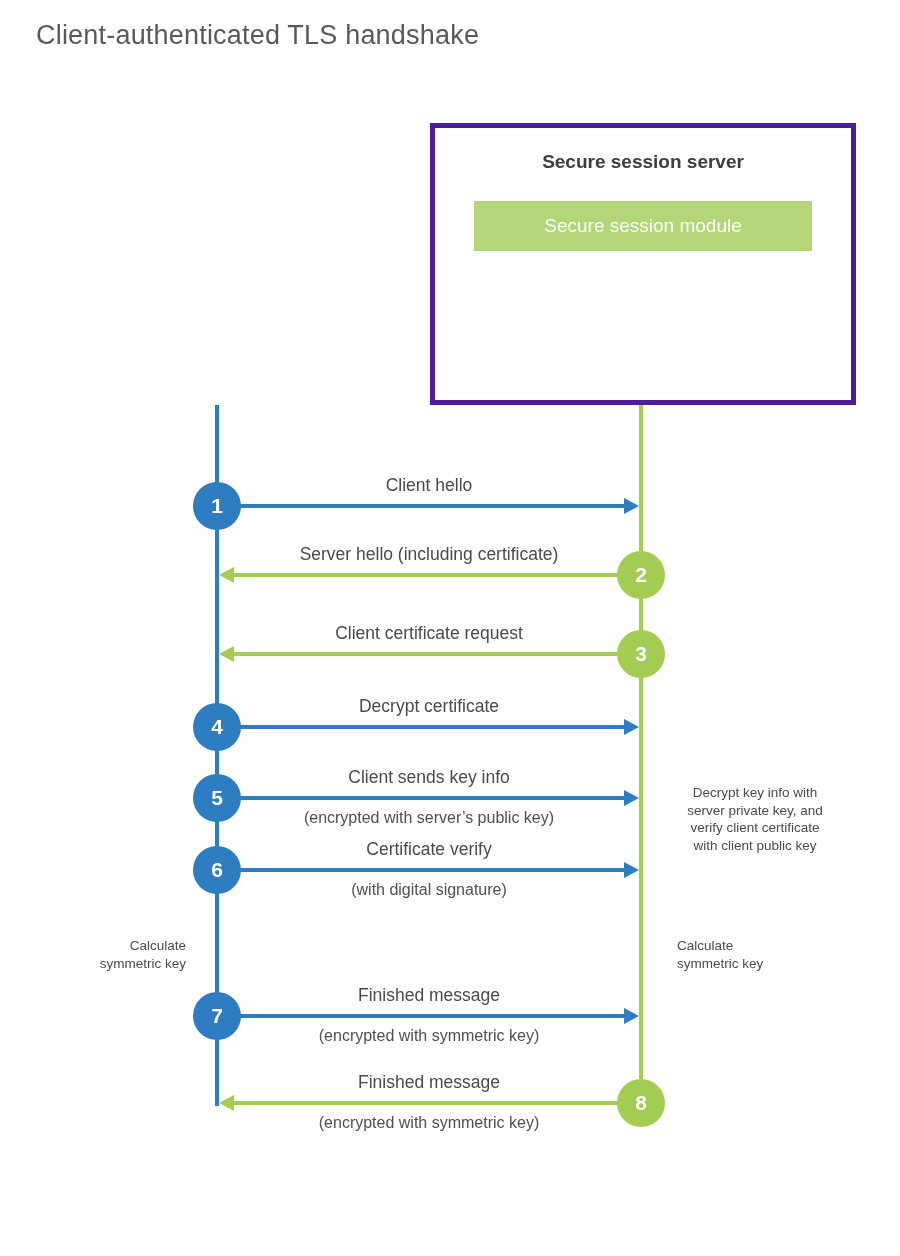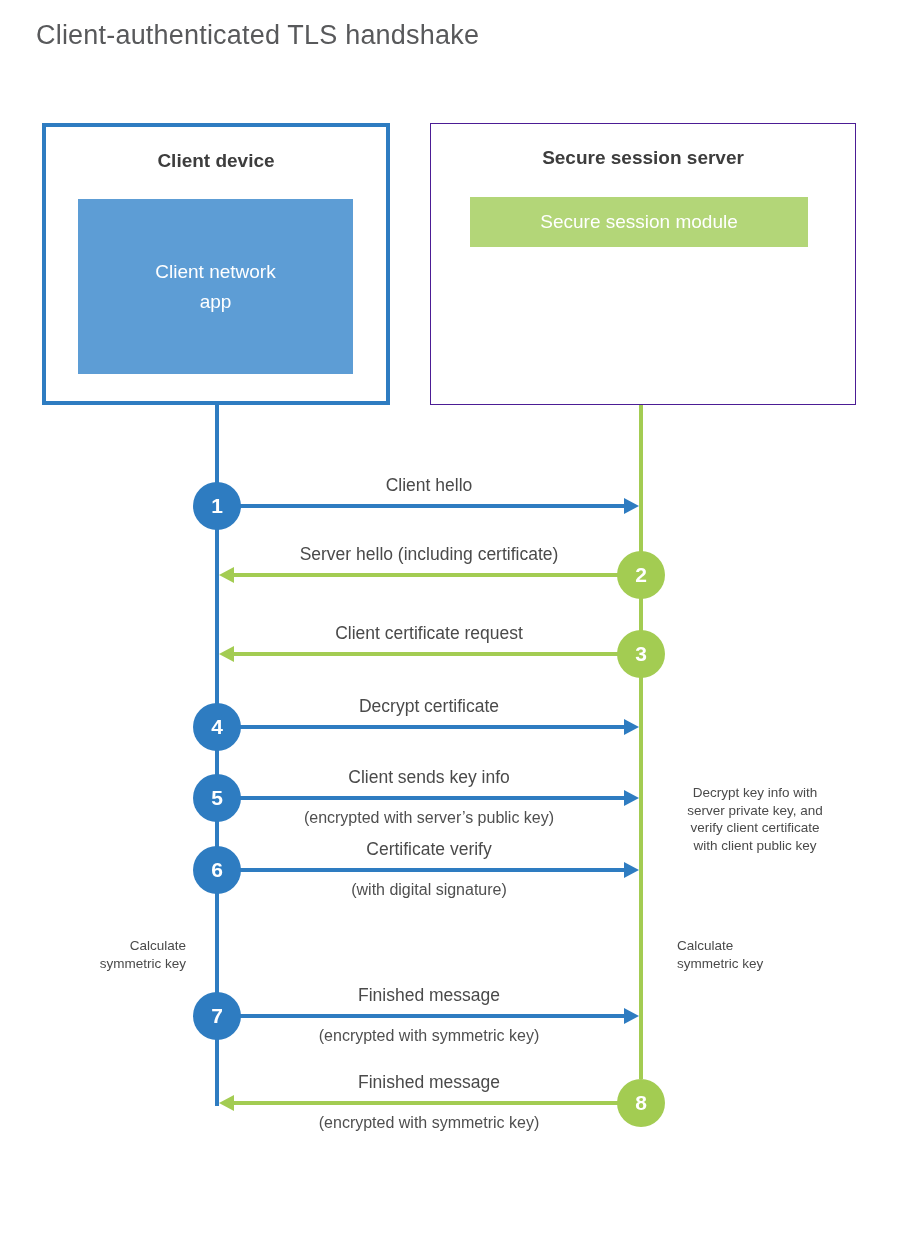--- a/index.html
+++ b/index.html
@@ -6,21 +6,21 @@
   html,body { background:#ffffff; }
   body { font-family:"Liberation Sans","DejaVu Sans",sans-serif; }
   .canvas { position:relative; width:900px; height:1256px; background:#ffffff; overflow:hidden; }
 
   .page-title { position:absolute; left:36px; top:20px; font-size:27px; font-weight:400;
                 color:#58595b; letter-spacing:0.2px; }
 
   
   .box { position:absolute; top:123px; height:282px; background:#fff; }
   .client-box { left:42px; width:348px; border:4px solid #2e7cc1; }
-  .server-box { left:430px; width:426px; border:1px solid #4c1d95; }
+  .server-box { left:430px; width:426px; border:5px solid #4c1d95; }
   .box-title { margin-top:23px; text-align:center; font-size:19px; font-weight:700; color:#3d3d3d; }
 
   .client-app { position:absolute; left:32px; top:72px; width:275px; height:175px;
                 background:#5d9dd5; color:#ffffff; font-size:19px; line-height:30px;
                 display:flex; align-items:center; justify-content:center;
                 text-align:center; white-space:pre-line; }
 
   .server-bars { position:absolute; left:39px; top:73px; width:338px; }
   .bar { height:50px; margin-bottom:12px; background:#b3d678; color:#ffffff;
          font-size:19px; display:flex; align-items:center; justify-content:center; }
@@ -57,25 +57,20 @@
   .calc-left  { left:30px;  top:937px; width:156px; text-align:right; }
   .calc-right { left:677px; top:937px; width:160px; text-align:left; }
 </style>
 </head>
 <body>
 
 <div class="canvas">
 
   <div class="page-title">Client-authenticated TLS handshake</div>
 
-  <div class="box client-box">
-    <div class="box-title">Client device</div>
-    <div class="client-app">Client network
-app</div>
-  </div>
 
   <div class="box server-box">
     <div class="box-title">Secure session server</div>
     <div class="server-bars">
       <div class="bar">Secure session module</div>
     </div>
   </div>
 
   <div class="vline blue-line"></div>
   <div class="vline green-line"></div>

